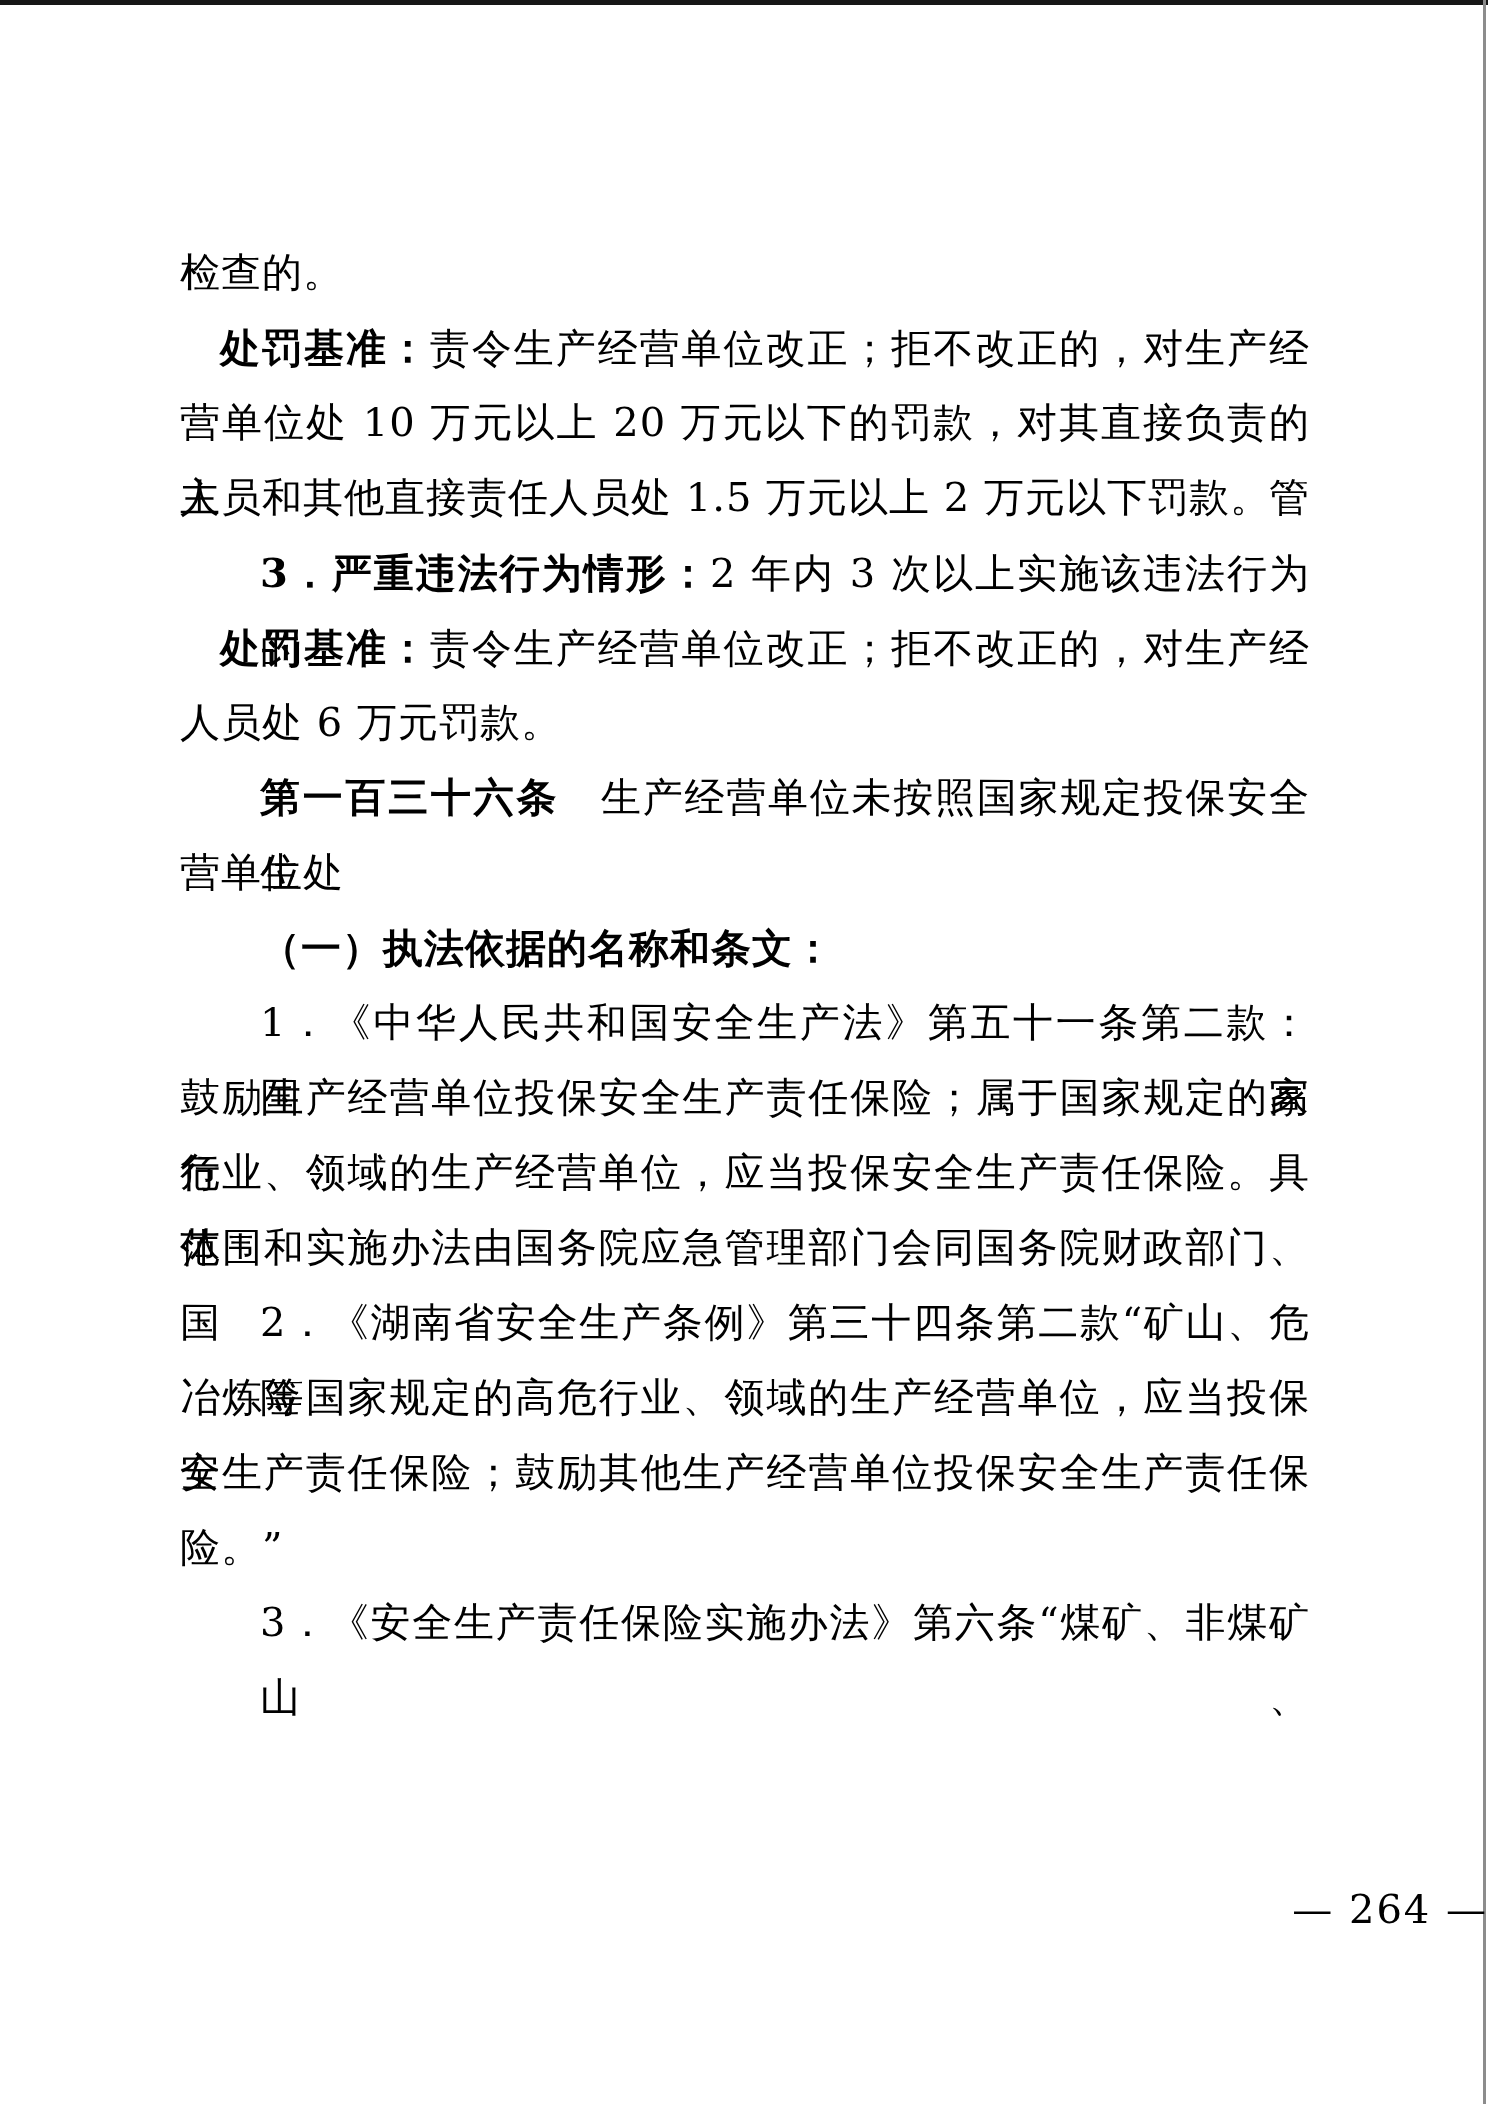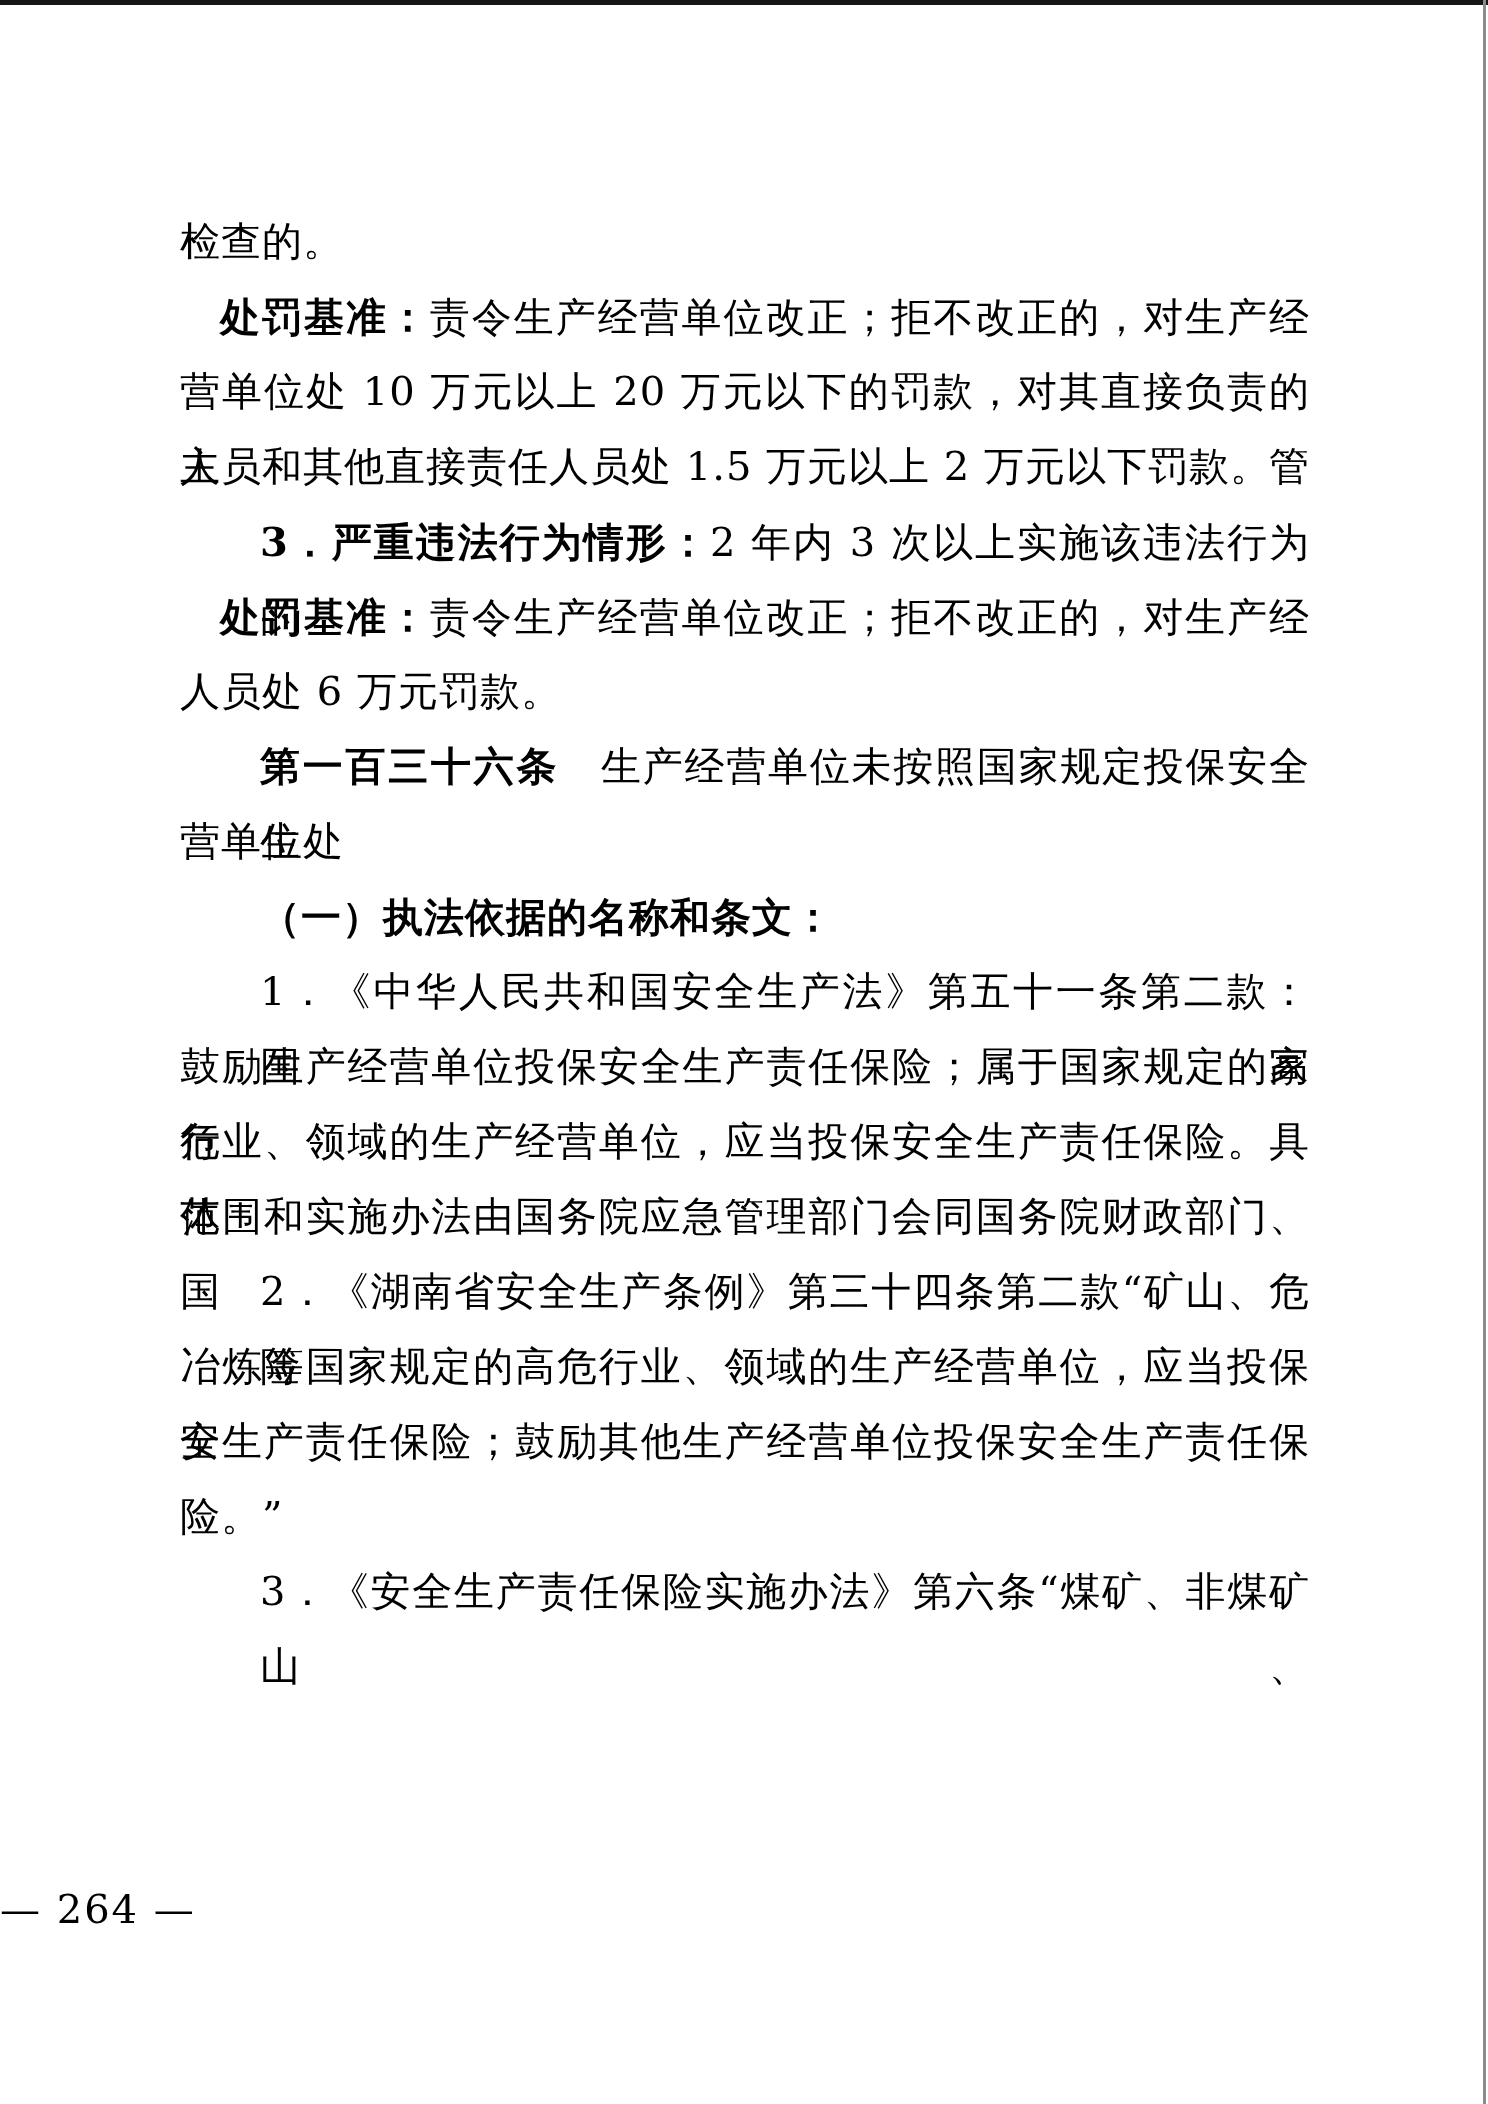--- a/index.html
+++ b/index.html
@@ -28,21 +28,21 @@
     position: absolute;
     top: 0;
     right: 2px;
     width: 3px;
     height: 2104px;
     background: #8c8c8c;
   }
   .body-block {
     position: absolute;
     left: 180px;
-    top: 204px;
+    top: 235px;
     width: 1130px;
   }
   .line {
     height: 75px;
     line-height: 75px;
     font-size: 40px;
     letter-spacing: 1px;
     white-space: normal;
     overflow: visible;
   }
@@ -64,21 +64,21 @@
     letter-spacing: 2px;
     margin-top: 32px;
   }
   .footer {
     position: absolute;
     left: 0;
     top: 1872px;
     width: 1488px;
     height: 75px;
     line-height: 75px;
-    text-align: left;
+    text-align: right;
     font-size: 40px;
     letter-spacing: 2px;
   }
 </style>
 </head>
 <body>
 
 <div class="page">
   <div class="top-bar"></div>
   <div class="right-line"></div>

